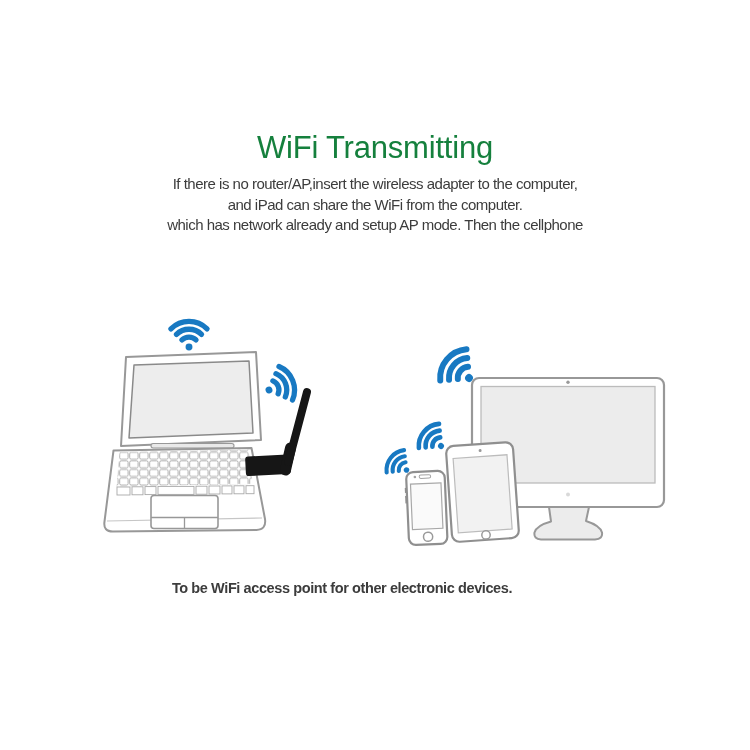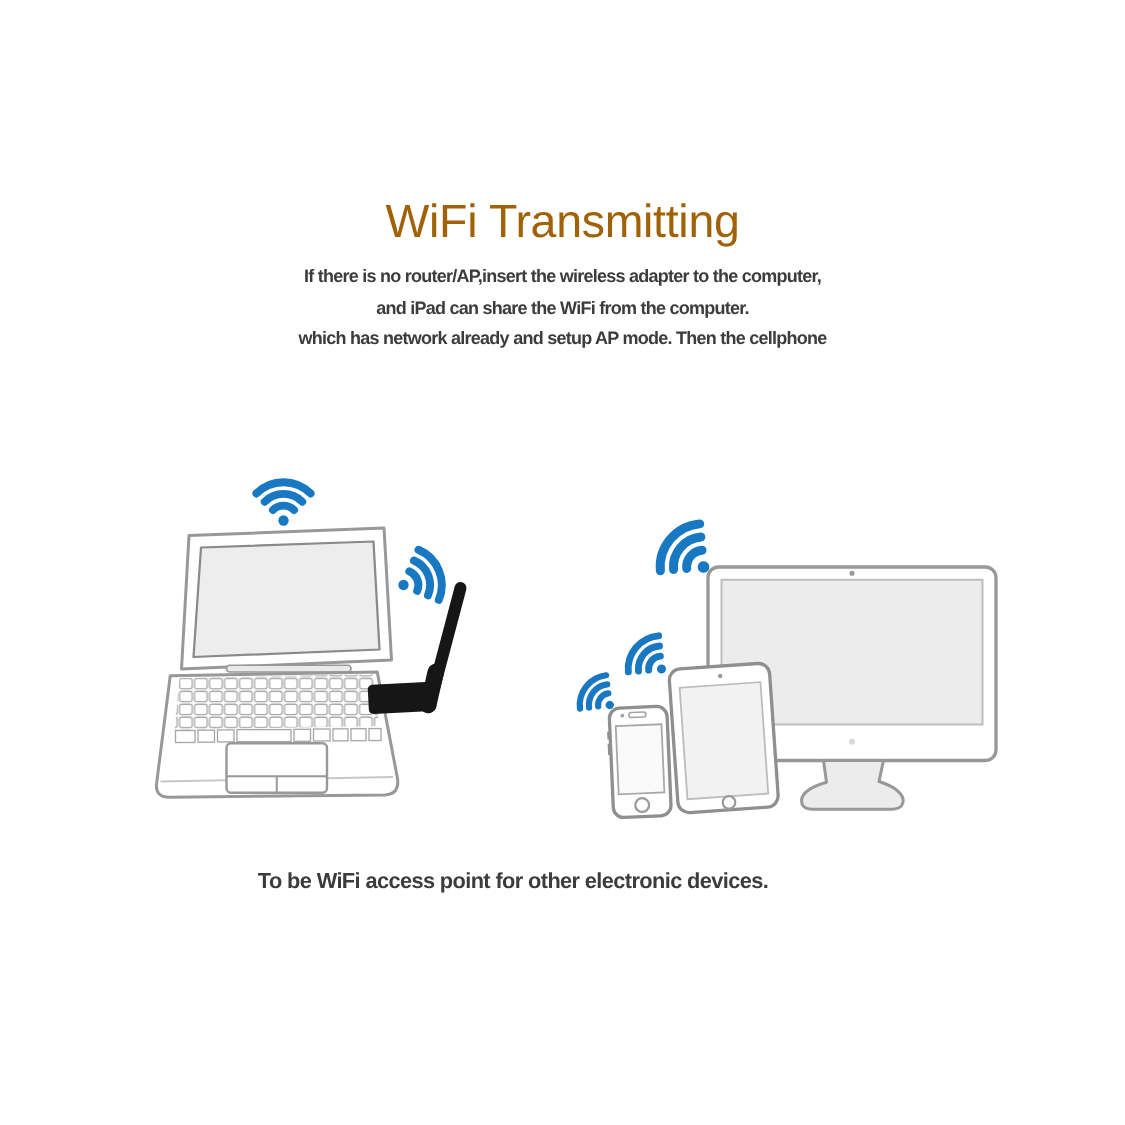--- a/index.html
+++ b/index.html
@@ -4,24 +4,24 @@
 <style>
   html,body{margin:0;padding:0;}
   body{
     width:750px;height:750px;position:relative;overflow:hidden;
     background:#ffffff;
     font-family:"Liberation Sans","DejaVu Sans",sans-serif;
     color:#3a3a3a;
   }
   .header{position:absolute;top:129px;left:0;width:750px;text-align:center;}
   .title{
-    margin:0;font-size:31px;font-weight:400;letter-spacing:-0.2px;color:#a16207;
+    margin:0;font-size:31px;font-weight:400;letter-spacing:-0.2px;color:#15803d;
     line-height:38px;
   }
-  .desc{margin:7px 16px 0;font-size:12px;font-weight:700;letter-spacing:-0.5px;
+  .desc{margin:7px 16px 0;font-size:15px;font-weight:400;letter-spacing:-0.5px;
     line-height:20.5px;color:#3c3c3c;}
   .desc span{display:block;}
   .caption{
     position:absolute;top:580px;left:0;width:684px;text-align:center;
     font-size:14.5px;font-weight:700;letter-spacing:-0.4px;color:#3c3c3c;
   }
   svg.scene{position:absolute;left:0;top:0;}
   .wifi{color:#1879c2;}
 </style>
 </head>

